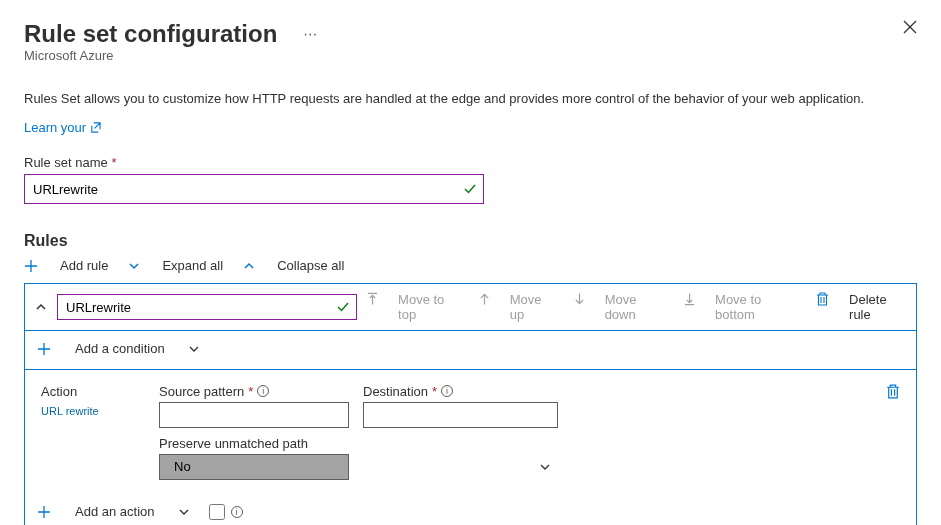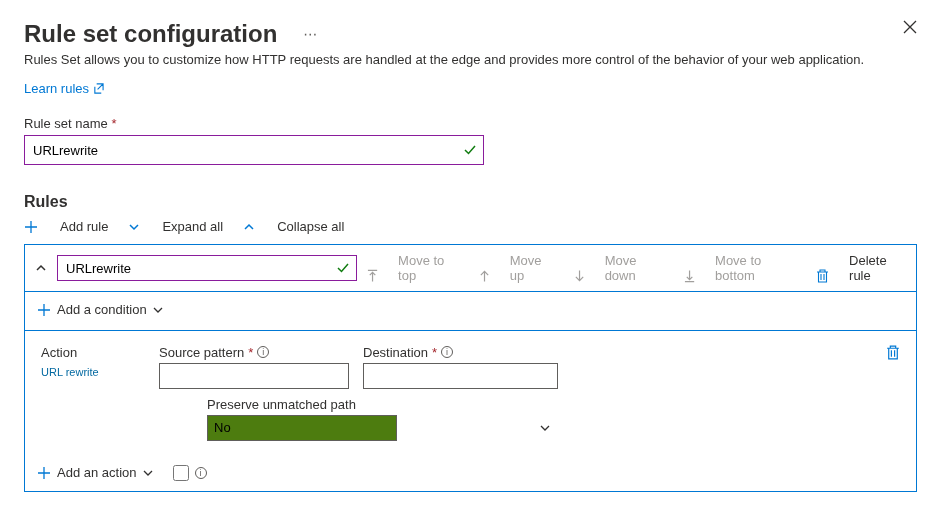--- a/index.html
+++ b/index.html
@@ -21,70 +21,71 @@
 .section-title { font-size: 16px; font-weight: 600; margin-top: 28px; margin-bottom: 8px; }
 .toolbar { display: flex; gap: 20px; margin-bottom: 10px; }
 .tool-btn { display: inline-flex; align-items: center; gap: 22px; color: #323130; cursor: pointer; font-size: 13px; }
 .tool-btn .ic { color: #0078d4; display: inline-flex; }
 .rule-box { border: 1px solid #0078d4; }
 .rule-header { display: flex; align-items: center; padding: 8px 10px; gap: 10px; border-bottom: 1px solid #0078d4; }
 .chev-btn { cursor: pointer; color: #323130; display: inline-flex; }
 .rule-name-input { position: relative; }
 .rule-name-input input { width: 300px; height: 26px; padding: 2px 26px 2px 8px; border: 1px solid #8a1c9c; font-size: 13px; outline: none; }
 .rule-actions { display: flex; gap: 18px; margin-left: auto; align-items: center; }
-.action-btn { display: inline-flex; align-items: flex-end; gap: 20px; font-size: 13px; cursor: pointer; }
+.action-btn { display: inline-flex; align-items: flex-start; gap: 20px; font-size: 13px; cursor: pointer; }
 .action-btn.disabled { color: #a19f9d; cursor: default; }
 .action-btn.danger { color: #323130; }
 .action-btn.danger .ic { color: #0078d4; }
 .condition-bar { padding: 10px 12px; border-bottom: 1px solid #0078d4; }
-.add-link { display: inline-flex; align-items: center; gap: 6px; font-size: 13px; cursor: pointer; color: #323130; justify-content: space-between; }
+.add-link { display: inline-flex; align-items: center; gap: 24px; font-size: 13px; cursor: pointer; color: #323130; justify-content: space-between; }
 .add-link .ic { color: #0078d4; display: inline-flex; }
 .action-body { padding: 14px 16px; display: flex; gap: 18px; align-items: flex-start; }
 .then-badge { background: #e8b5e8; color: #323130; padding: 8px 18px; font-weight: 600; font-size: 13px; border-radius: 2px; }
 .action-col { min-width: 100px; }
 .action-col .lbl { font-size: 13px; color: #323130; margin-bottom: 6px; }
 .action-col .val { font-size: 11px; color: #0369a1; }
 .form-group { display: flex; flex-direction: column; }
 .form-row { display: flex; gap: 14px; }
 .form-label { font-size: 13px; margin-bottom: 3px; display: flex; align-items: center; gap: 4px; }
 .info-ic { width: 12px; height: 12px; border: 1px solid #605e5c; border-radius: 50%; display: inline-flex; align-items: center; justify-content: center; font-size: 9px; color: #605e5c; }
 .std-input { width: 190px; height: 26px; border: 1px solid #605e5c; padding: 2px 6px; font-size: 13px; }
 .std-input.wider { width: 195px; }
 .select-box { position: relative; display: inline-block; }
-.select-box select { width: 190px; height: 26px; border: 1px solid #605e5c; padding: 2px 22px 2px 6px; font-size: 13px; appearance: none; background: #4d7c0f; }
+.select-box select { width: 190px; height: 26px; border: 1px solid #605e5c; padding: 2px 22px 2px 14px; font-size: 13px; appearance: none; background: #a3a3a3; }
 .select-box .caret { position: absolute; right: 8px; top: 50%; transform: translateY(-50%); pointer-events: none; font-size: 10px; color: #323130; }
 .trash-btn { cursor: pointer; color: #0078d4; margin-left: auto; display: inline-flex; }
 .footer-row { padding: 10px 12px; display: flex; align-items: center; gap: 20px; }
 .checkbox-row { display: inline-flex; align-items: center; gap: 6px; font-size: 13px; }
 .checkbox-row input { width: 16px; height: 16px; }
 svg { display: block; }
 .spacer-col { flex: 1; }
 </style>
 </head>
 <body>
 
 
 
 <div class="header">
   <div>
     <div class="title-block">
       <h1 class="page-title">Rule set configuration</h1>
       <span class="dots">⋯</span>
     </div>
+    <div class="subtitle">Microsoft Azure</div>
   </div>
   <div class="close-btn">
     <svg width="14" height="14" viewBox="0 0 14 14">
         <path d="M1 1 L13 13 M13 1 L1 13" stroke="#323130" stroke-width="1.3" fill="none"></path>
       </svg>
   </div>
 </div>
 
 <p class="description">Rules Set allows you to customize how HTTP requests are handled at the edge and provides more control of the behavior of your web application.</p>
 <a href="#" class="learn-more">
-  <span>Learn rules</span>
+  <span>Learn your</span>
   <svg viewBox="0 0 12 12">
       <path d="M4 1 H11 V8 M11 1 L5 7 M2 4 V11 H9" stroke="#0078d4" stroke-width="1.2" fill="none"></path>
     </svg>
 </a>
 
 <div class="field-label">
   <span>Rule set name</span> <span class="required">*</span>
 </div>
 <div class="input-wrap">
   <input type="text" class="text-input" value="URLrewrite" style="">
@@ -206,21 +207,21 @@
         </div>
         <div class="form-group">
           <div class="form-label">
             <span>Destination</span> 
               <span class="required">*</span>
             <span class="info-ic">i</span>
           </div>
           <input class="std-input wider" type="text" style="">
         </div>
       </div>
-      <div class="form-group" style="margin-top:8px;margin-left:48px;">
+      <div class="form-group" style="margin-top:8px;">
         <div class="form-label">
           <span>Preserve unmatched path</span>
         </div>
         <div class="select-box">
           <select>
             <option>No</option>
           </select>
           <span class="caret">
             <svg width="10" height="10" viewBox="0 0 10 10">
                 <path d="M1 3 L5 7 L9 3" stroke="#323130" stroke-width="1.3" fill="none"></path>

